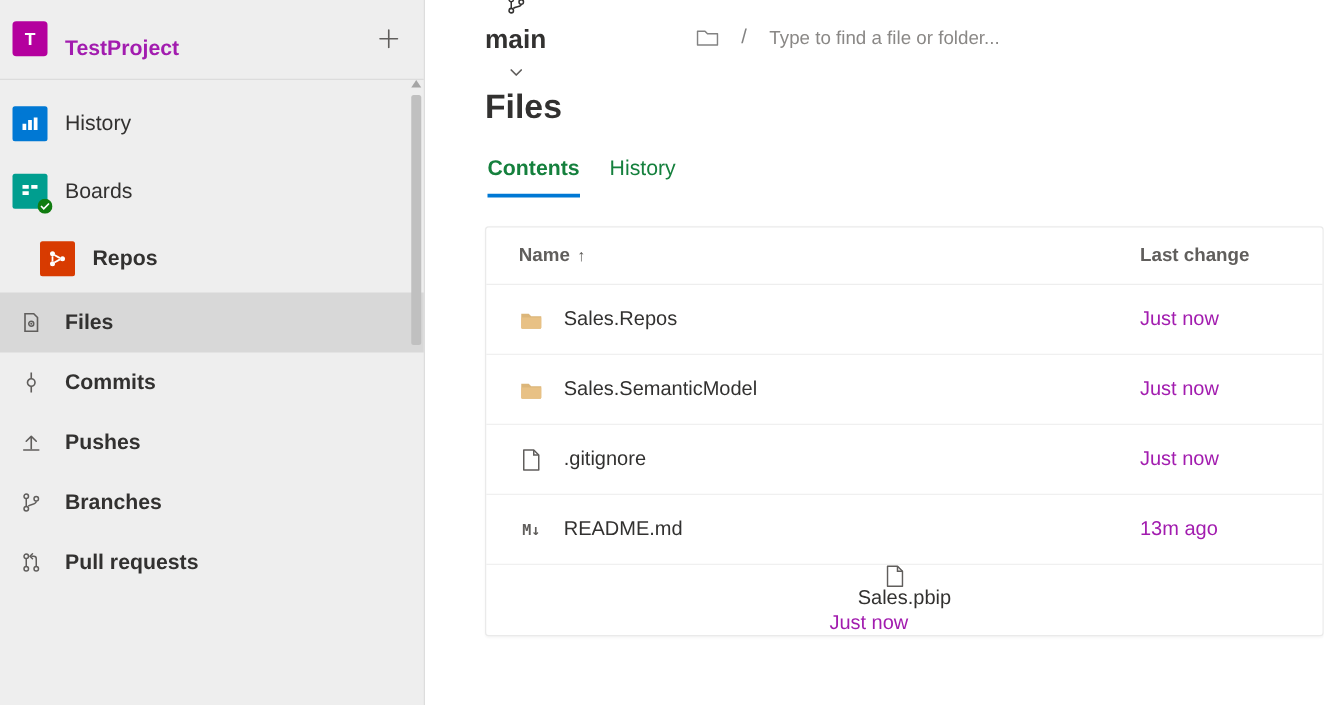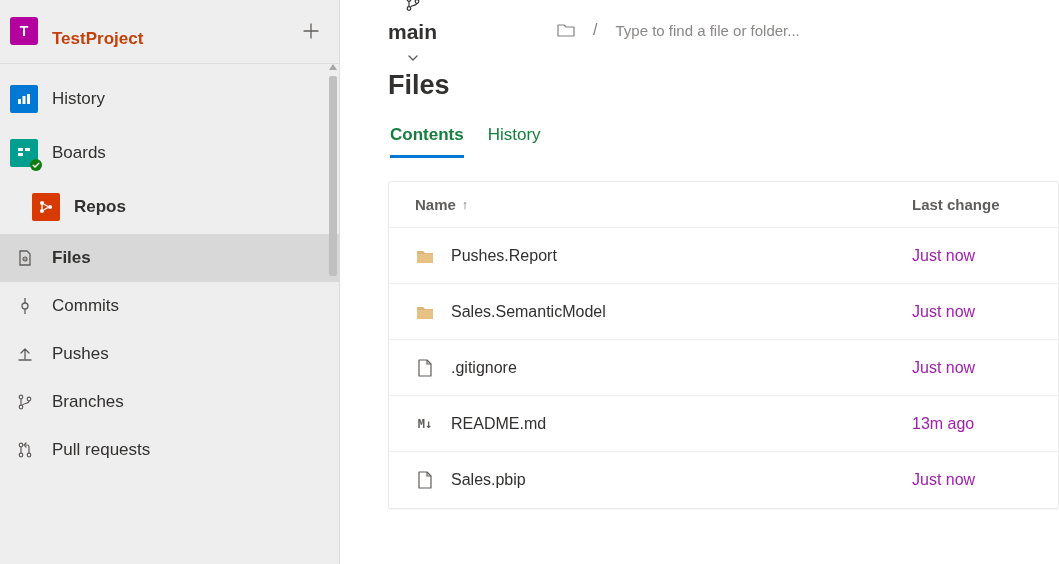--- a/index.html
+++ b/index.html
@@ -39,21 +39,21 @@
       font-size: 14px;
       border-radius: 3px;
       display: flex;
       align-items: center;
       justify-content: center;
       margin-right: 14px;
     }
     .project-title {
       font-size: 17px;
       font-weight: 600;
-      color: #c2410c;
+      color: #a21caf;
       flex: 1;
       margin-top: 17px;
     }
     .add-btn {
       font-size: 22px;
       font-weight: 300;
       color: #605e5c;
       cursor: pointer;
       padding: 0 4px;
     }
@@ -81,20 +81,21 @@
 
     .sub-nav { }
     .sub-item {
       display: flex;
       align-items: center;
       height: 48px;
       padding-left: 14px;
       cursor: pointer;
       font-size: 17px;
       color: #323130;
+      font-weight: bold;
     }
     .sub-item.active {
       background: #d8d8d8;
       font-weight: 600;
     }
     .sub-icon {
       width: 22px;
       display: flex;
       justify-content: center;
       margin-right: 16px;
@@ -205,21 +206,21 @@
 
     .file-row {
       display: flex;
       align-items: center;
       padding: 0 26px;
       height: 56px;
       border-bottom: 1px solid #f0f0f0;
       font-size: 16px;
       cursor: pointer;
     }
-    .file-row:last-child { border-bottom: none; }
+    .file-row:last-child { border-bottom: none; flex-direction: column; }
     .file-icon {
       width: 20px;
       margin-right: 16px;
       display: flex;
       justify-content: center;
     }
     .file-name { flex: 1; color: #323130; }
     .file-change { width: 120px; color: #a21caf; }
 
     svg { display: block; }
@@ -385,21 +386,21 @@
     </div>
 
     <div id="file-rows">
         <div class="file-row">
           <span class="file-icon">
             <svg width="18" height="16" viewBox="0 0 18 16">
               <path d="M1 3h6l2 2h8v9a1 1 0 0 1-1 1H2a1 1 0 0 1-1-1z" fill="#dcb67a"></path>
               <path d="M1 6h16v8a1 1 0 0 1-1 1H2a1 1 0 0 1-1-1z" fill="#e8c185"></path>
             </svg>
           </span>
-          <span class="file-name">Pushes.Report</span>
+          <span class="file-name">Sales.Repos</span>
           <span class="file-change">Just now</span>
         </div>
         <div class="file-row">
           <span class="file-icon">
             <svg width="18" height="16" viewBox="0 0 18 16">
               <path d="M1 3h6l2 2h8v9a1 1 0 0 1-1 1H2a1 1 0 0 1-1-1z" fill="#dcb67a"></path>
               <path d="M1 6h16v8a1 1 0 0 1-1 1H2a1 1 0 0 1-1-1z" fill="#e8c185"></path>
             </svg>
           </span>
           <span class="file-name">Sales.SemanticModel</span>

